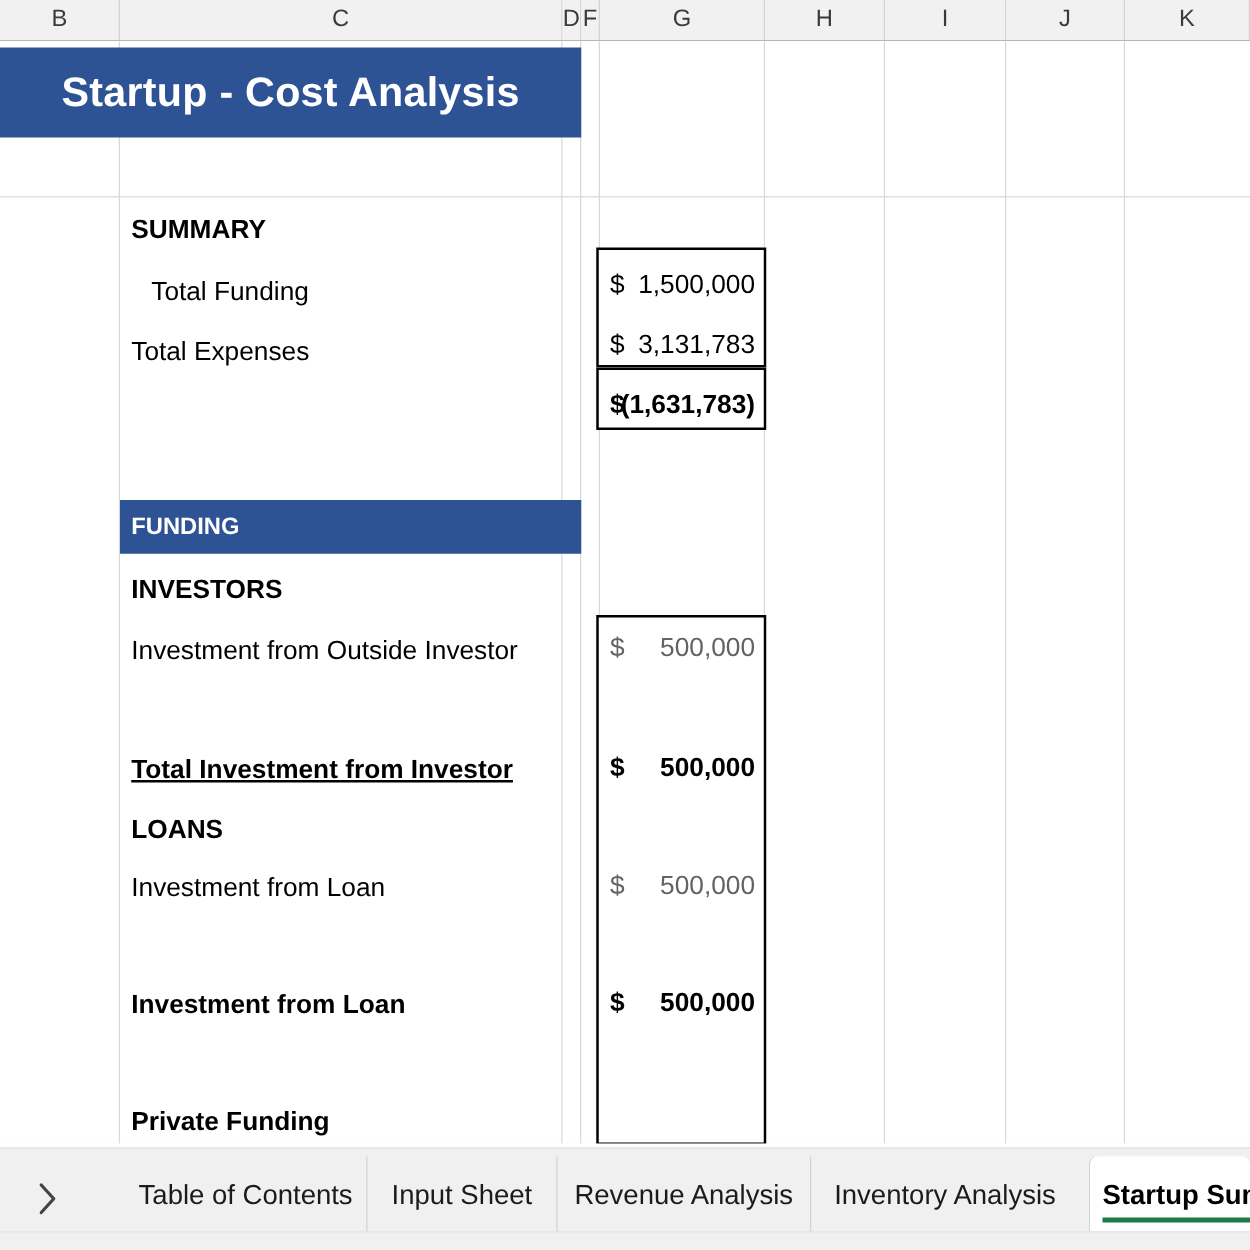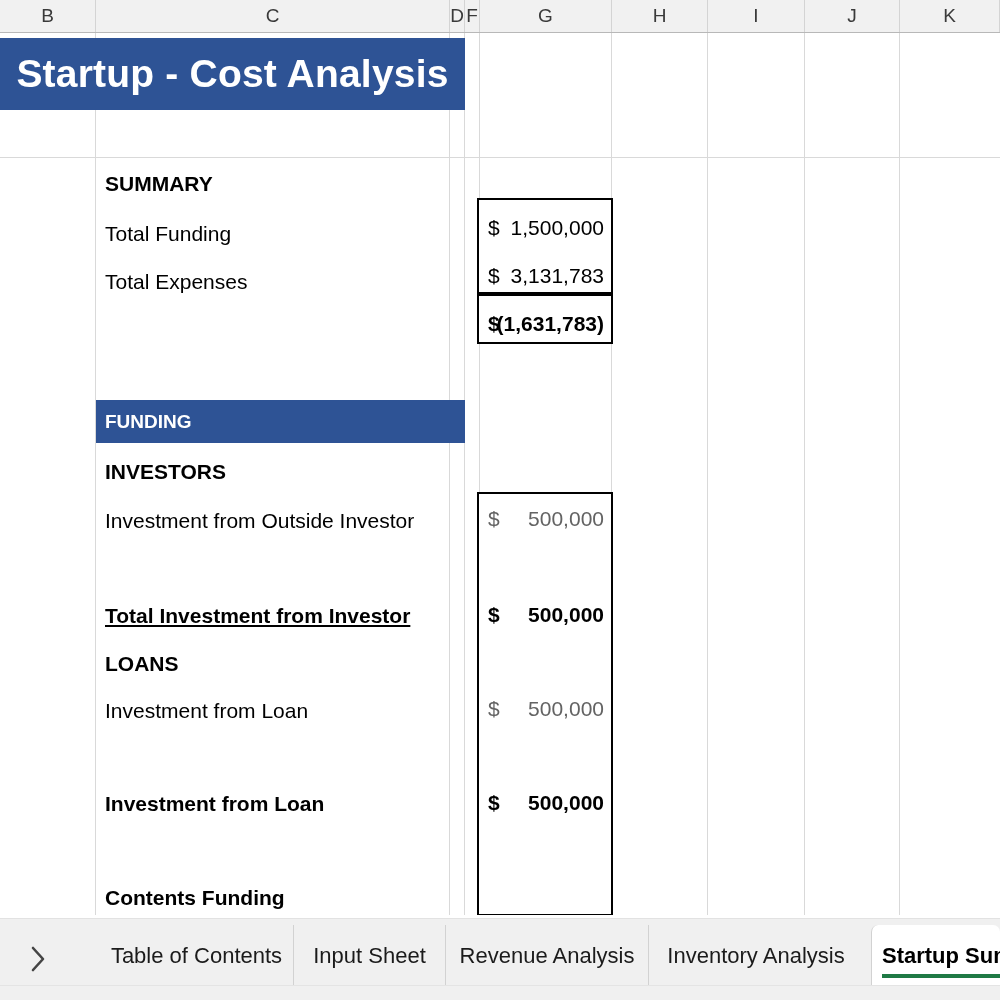--- a/index.html
+++ b/index.html
@@ -37,21 +37,21 @@
   .hline{position:absolute;left:0;height:1px;background:#d9d9d9;}
 
   
   .title-banner{
     position:absolute;left:0;top:5px;width:465px;height:72px;
     background:#2e5395;
     display:flex;align-items:center;justify-content:center;
     box-sizing:border-box;
   }
   .title-banner span{
-    color:#ffffff;font-size:39px;font-weight:bold;letter-spacing:.2px;
+    color:#ffffff;font-size:33px;font-weight:bold;letter-spacing:.2px;
   }
 
   
   .section-banner{
     position:absolute;left:96px;width:369px;height:43px;
     background:#2e5395;
     display:flex;align-items:center;
     box-sizing:border-box;
   }
   .section-banner span{
@@ -175,21 +175,21 @@
     <div class="vline" style="left:899px;"></div>
 
     <div class="hline" style="top:124px;width:1000px;"></div>
 
     <div class="title-banner">
       <span>Startup - Cost Analysis</span>
     </div>
 
     <div class="lbl bold" style="top:140px;">SUMMARY</div>
 
-    <div class="lbl" style="top:190px;">Total Funding</div>
+    <div class="lbl" style="top:190px;margin-left:16px;">Total Funding</div>
     <div class="lbl" style="top:238px;">Total Expenses</div>
 
     <div class="valbox" style="top:165px;height:96px;"></div>
     <div class="valbox" style="top:261px;height:50px;"></div>
 
     <div class="val dark" style="top:173px;left:488px;width:116px;">
       <span class="cur">$</span>
       <span class="num">1,500,000</span>
     </div>
     <div class="val dark" style="top:221px;left:488px;width:116px;">
@@ -206,21 +206,21 @@
     </div>
 
     <div class="lbl bold" style="top:428px;">INVESTORS</div>
     <div class="lbl" style="top:477px;">Investment from Outside Investor</div>
     <div class="lbl bold" style="top:572px;text-decoration:underline;">Total Investment from Investor</div>
 
     <div class="lbl bold" style="top:620px;">LOANS</div>
     <div class="lbl" style="top:667px;">Investment from Loan</div>
     <div class="lbl bold" style="top:760px;">Investment from Loan</div>
 
-    <div class="lbl bold" style="top:854px;">Contents Funding</div>
+    <div class="lbl bold" style="top:854px;">Private Funding</div>
 
     <div class="valbox" style="top:459px;height:424px;"></div>
 
     <div class="val grey" style="top:464px;left:488px;width:116px;">
       <span class="cur">$</span>
       <span class="num">500,000</span>
     </div>
     <div class="val dark bold" style="top:560px;left:488px;width:116px;">
       <span class="cur">$</span>
       <span class="num">500,000</span>

